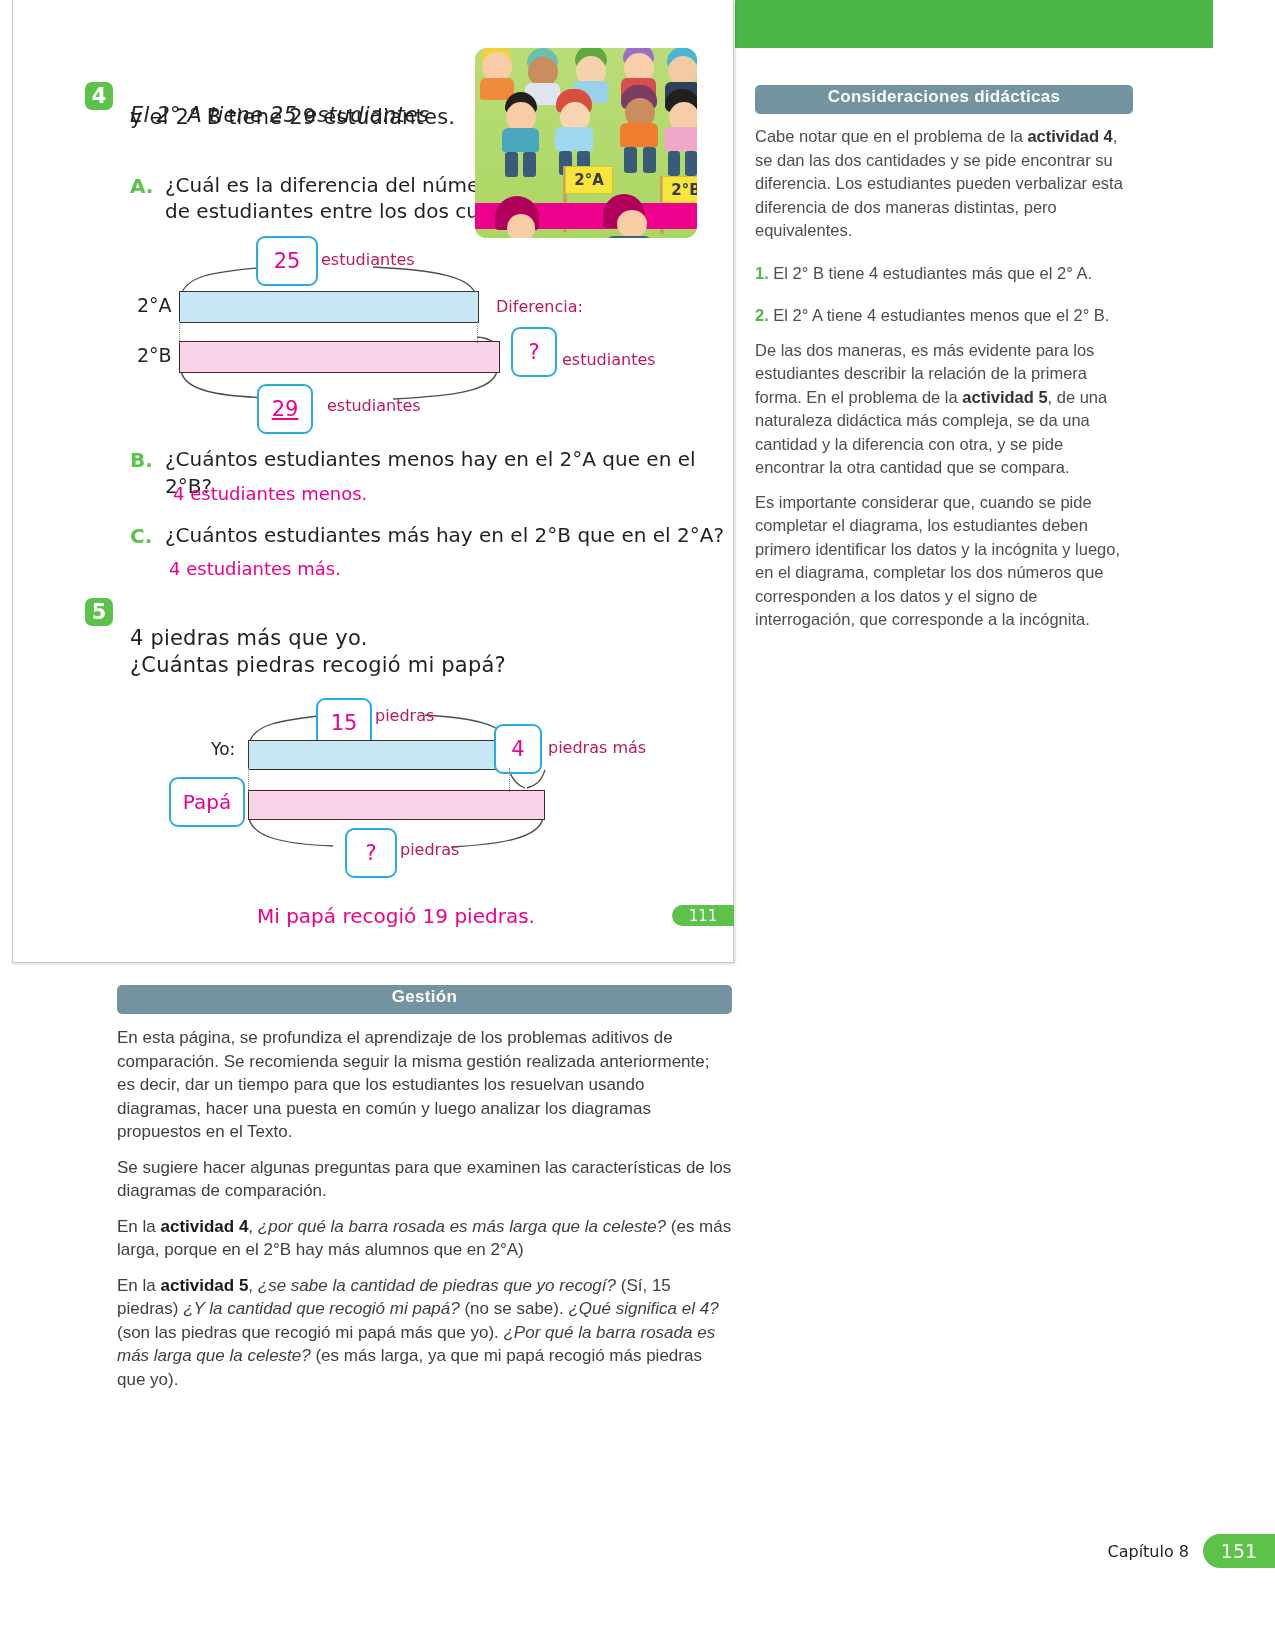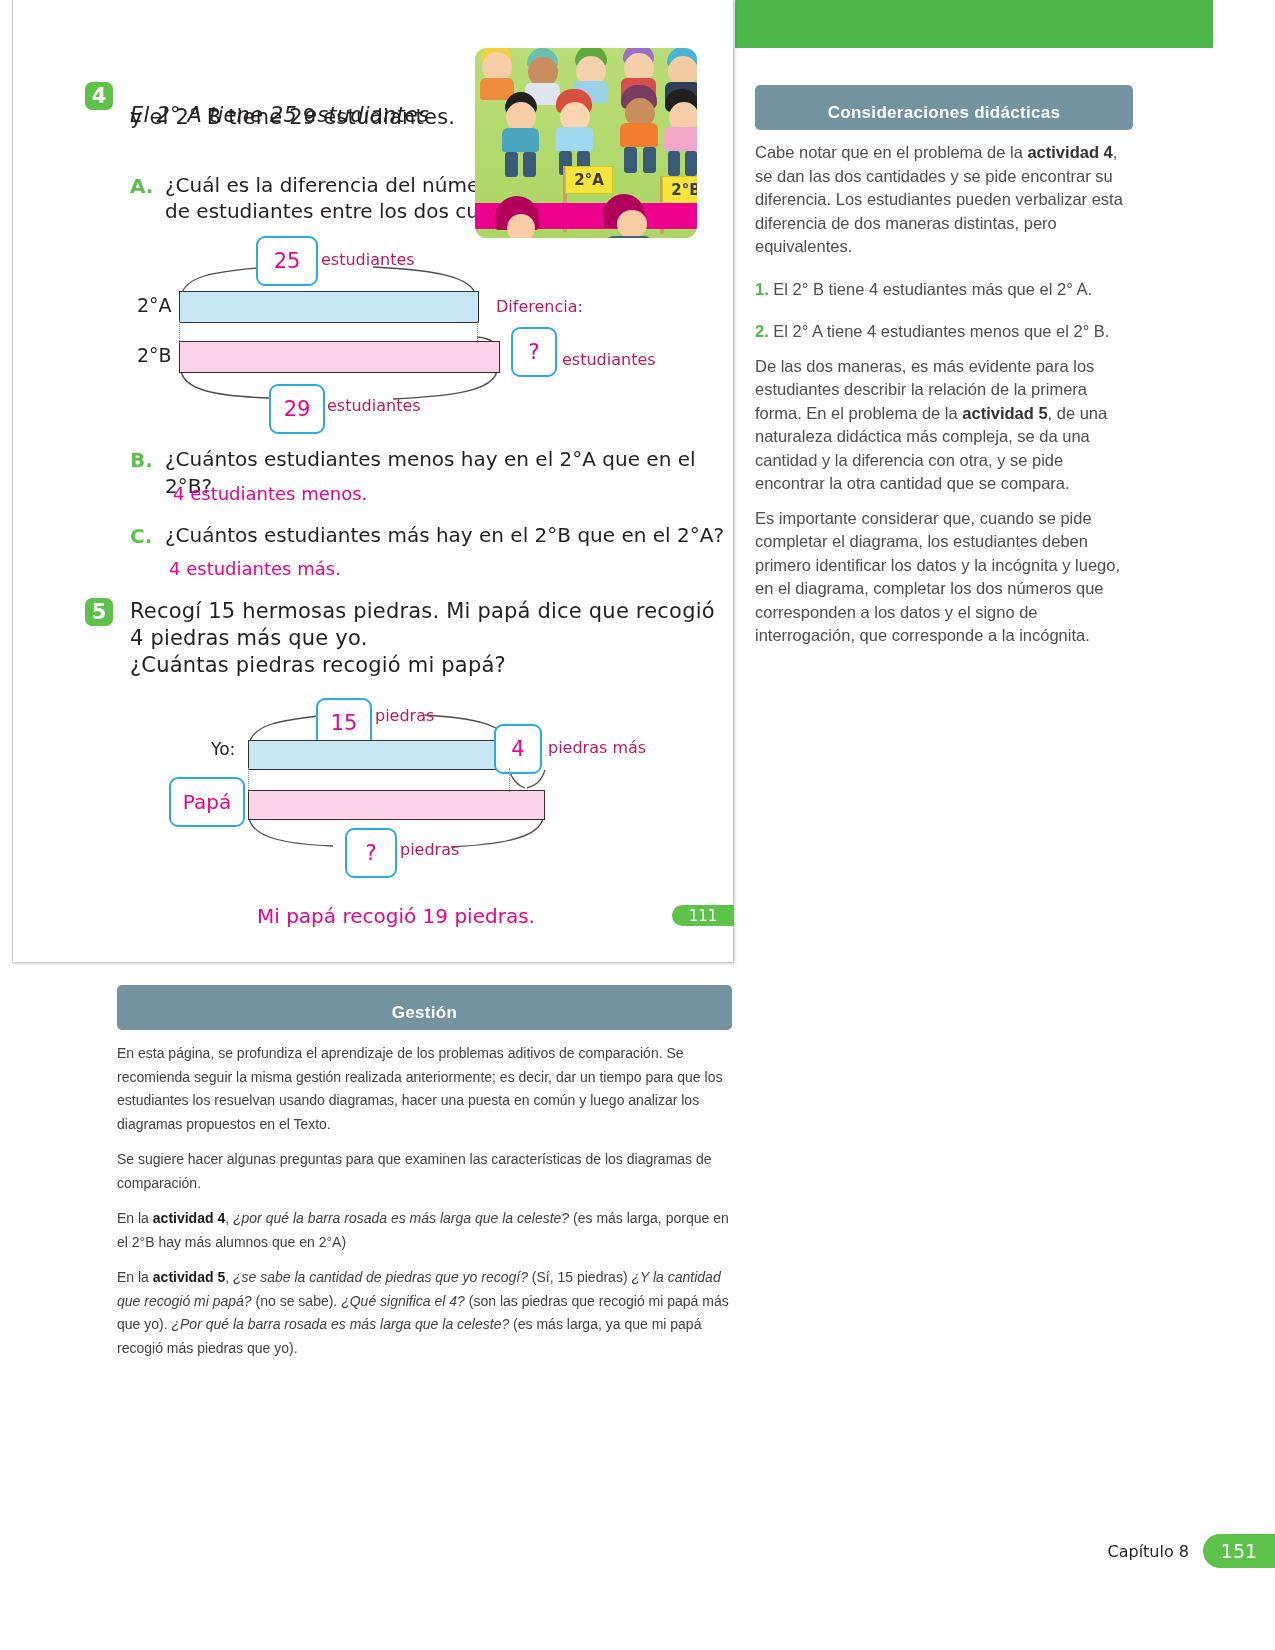--- a/index.html
+++ b/index.html
@@ -81,38 +81,38 @@
   .page-pill{
     position:absolute;right:-1px;bottom:36px;width:62px;height:21px;
     background:#5cc24a;border-radius:11px 0 0 11px;color:#fff;
     font-size:15px;display:flex;align-items:center;justify-content:center;
     font-family:"DejaVu Sans",sans-serif;
   }
   
   .side-col{position:absolute;left:755px;top:85px;width:378px;}
   .section-head{
     background:#72939f;color:#ffffff;border-radius:5px;
-    text-align:center;font-weight:bold;font-size:17px;padding:18px 0 7px;
+    text-align:center;font-weight:bold;font-size:17px;padding:2px 0 7px;
     letter-spacing:.3px;
   }
   .side-p{
     font-size:16.5px;line-height:23.5px;color:#4d4d4d;margin:11px 0 0;
     font-family:"Liberation Sans", sans-serif;
   }
   .side-p b{color:#333;}
   .num-list{margin:10px 0 0;padding:0;list-style:none;}
   .num-list li{
     font-size:16.5px;line-height:23.5px;color:#4d4d4d;
     padding-left:22px;text-indent:-22px;margin-top:19px;
   }
   .num-list .n{color:#4cb648;font-weight:bold;}
   
   .gestion-wrap{position:absolute;left:117px;top:985px;width:615px;}
   .gestion-p{
-    font-size:14px;line-height:23.5px;color:#3f3f3f;margin:12px 0 0;
+    font-size:17px;line-height:23.5px;color:#3f3f3f;margin:12px 0 0;
   }
   .gestion-p b{color:#1a1a1a;}
   .gestion-p i{font-style:italic;}
   
   .footer{
     position:absolute;right:0;bottom:82px;display:flex;align-items:center;
   }
   .footer .cap{
     font-size:16px;color:#231f20;margin-right:14px;
     font-family:"DejaVu Sans",sans-serif;
@@ -235,33 +235,32 @@
 
   <div class="row-name" style="left:124px;top:344px;">2°B</div>
   <div class="bar-pink" style="left:166px;top:341px;width:319px;height:30px;"></div>
   <div class="dotted-v" style="left:166px;top:321px;height:22px;"></div>
   <div class="dotted-v" style="left:464px;top:321px;height:22px;"></div>
 
   <div class="tape-label" style="left:483px;top:297px;">Diferencia:</div>
   <div class="tape-box" style="left:498px;top:327px;width:42px;height:46px;">?</div>
   <div class="tape-label" style="left:549px;top:350px;">estudiantes</div>
 
-  <div class="tape-box" style="left:256px;top:384px;width:52px;height:46px;">29</div>
+  <div class="tape-box" style="left:244px;top:384px;width:52px;height:46px;text-decoration:underline;">29</div>
   <div class="tape-label" style="left:314px;top:396px;">estudiantes</div>
 
   <div class="sub-letter" style="left:117px;top:448px;">B.</div>
   <div class="sub-text" style="left:152px;top:446px;">¿Cuántos estudiantes menos hay en el 2°A que en el 2°B?</div>
   <div class="answer-pink" style="left:160px;top:483px;">4 estudiantes menos.</div>
 
   <div class="sub-letter" style="left:117px;top:524px;">C.</div>
   <div class="sub-text" style="left:152px;top:522px;">¿Cuántos estudiantes más hay en el 2°B que en el 2°A?</div>
   <div class="answer-pink" style="left:156px;top:558px;">4 estudiantes más.</div>
 
   <div class="num-badge" style="left:72px;top:598px;">5</div>
-  <div class="q-text" style="left:117px;top:596px;">Recogí 15 hermosas piedras. Mi papá dice que recogió</div>
   <div class="q-text" style="left:117px;top:623px;">4 piedras más que yo.</div>
   <div class="q-text" style="left:117px;top:650px;">¿Cuántas piedras recogió mi papá?</div>
 
   <svg class="brace" style="left:0;top:0;width:722px;height:963px;" viewBox="0 0 722 963">
     <path d="M236 744 C 240 724, 270 720, 305 716" fill="none" stroke="#4d4d4d" stroke-width="1.3"></path>
     <path d="M496 744 C 492 724, 460 718, 412 715" fill="none" stroke="#4d4d4d" stroke-width="1.3"></path>
     <path d="M236 818 C 240 838, 272 844, 320 846" fill="none" stroke="#4d4d4d" stroke-width="1.3"></path>
     <path d="M530 818 C 526 838, 490 844, 438 847" fill="none" stroke="#4d4d4d" stroke-width="1.3"></path>
     <path d="M496 770 C 500 782, 506 786, 512 788" fill="none" stroke="#4d4d4d" stroke-width="1.3"></path>
     <path d="M532 770 C 528 782, 522 786, 514 788" fill="none" stroke="#4d4d4d" stroke-width="1.3"></path>

